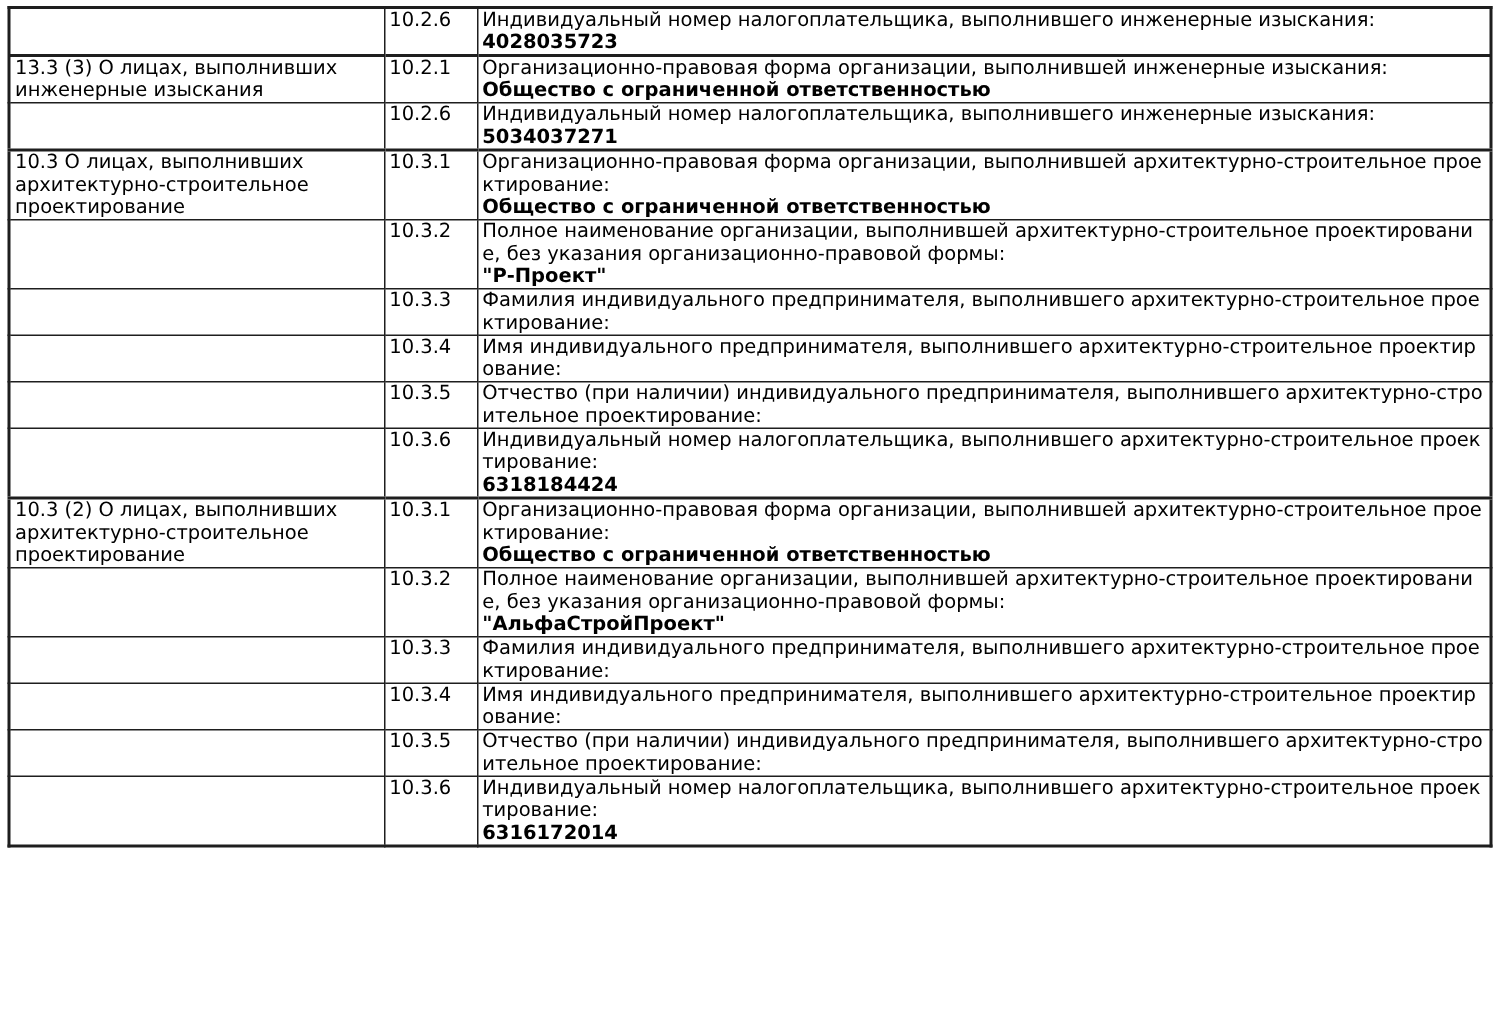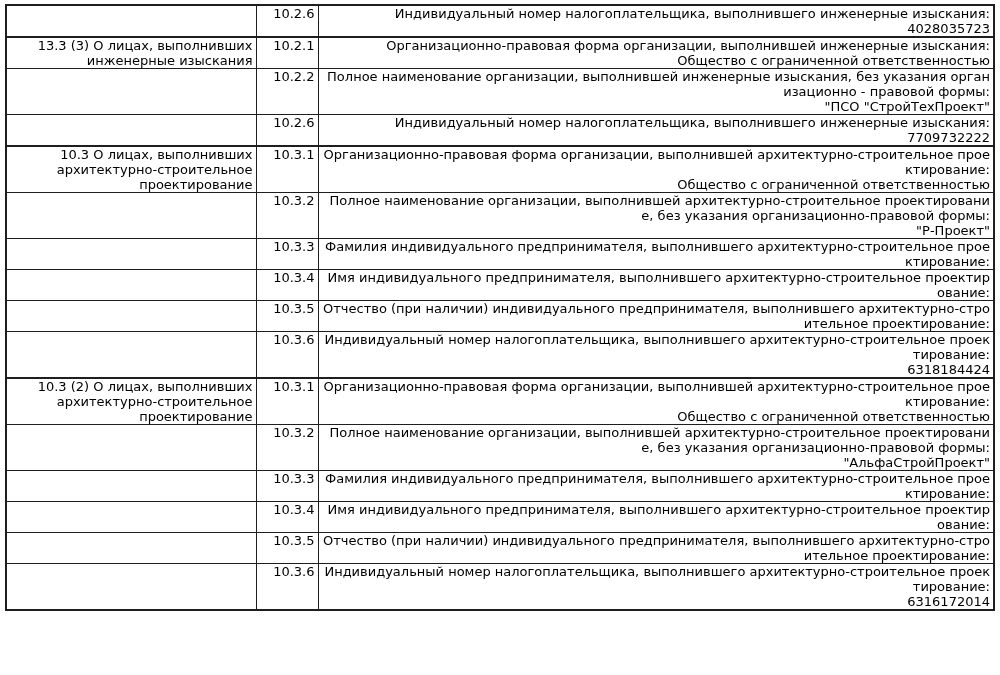--- a/index.html
+++ b/index.html
@@ -8,21 +8,20 @@
     background: #ffffff;
   }
   .page {
     position: relative;
     width: 1000px;
     height: 675px;
     background: #ffffff;
     overflow: hidden;
     font-family: "DejaVu Sans", sans-serif;
     color: #000000;
-    text-align: right;
   }
   table.doc-table {
     position: absolute;
     left: 5px;
     top: 4px;
     width: 988px;
     border-collapse: collapse;
     table-layout: fixed;
     border: 2px solid #1e1e1e;
   }
@@ -42,22 +41,21 @@
     word-wrap: break-word;
   }
   td.col-code {
     vertical-align: middle;
     padding-left: 4px;
   }
   td.col-content {
     word-break: break-all;
   }
   .field-value {
-    font-weight: normal;
-    margin-left: 40px;
+    font-weight: bold;
   }
 </style>
 </head>
 <body>
 
 <div class="page">
   <table class="doc-table">
     <colgroup>
       <col style="width:250px">
       <col style="width:62px">
@@ -86,37 +84,25 @@
     <td class="col-content">
       <div class="field-label">Организационно-правовая форма организации, выполнившей инженерные изыскания:</div>
       <div class="field-value">Общество с ограниченной ответственностью</div>
     </td>
   </tr>
         <tr>
     <td class="col-section">
       <span></span>
     </td>
     <td class="col-code">
-      <span>10.2.2</span>
-    </td>
-    <td class="col-content">
-      <div class="field-label">Полное наименование организации, выполнившей инженерные изыскания, без указания организационно - правовой формы:</div>
-      <div class="field-value">"ПСО "СтройТехПроект"</div>
-    </td>
-  </tr>
-        <tr>
-    <td class="col-section">
-      <span></span>
-    </td>
-    <td class="col-code">
       <span>10.2.6</span>
     </td>
     <td class="col-content">
       <div class="field-label">Индивидуальный номер налогоплательщика, выполнившего инженерные изыскания:</div>
-      <div class="field-value">7709732222</div>
+      <div class="field-value">5034037271</div>
     </td>
   </tr>
         <tr class="group-start">
     <td class="col-section">
       <span>10.3 О лицах, выполнивших архитектурно-строительное проектирование</span>
     </td>
     <td class="col-code">
       <span>10.3.1</span>
     </td>
     <td class="col-content">

